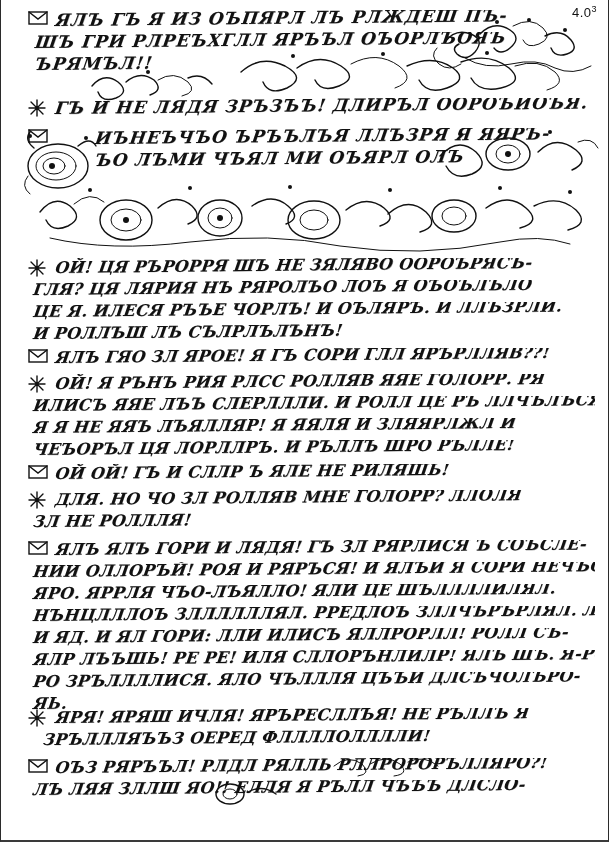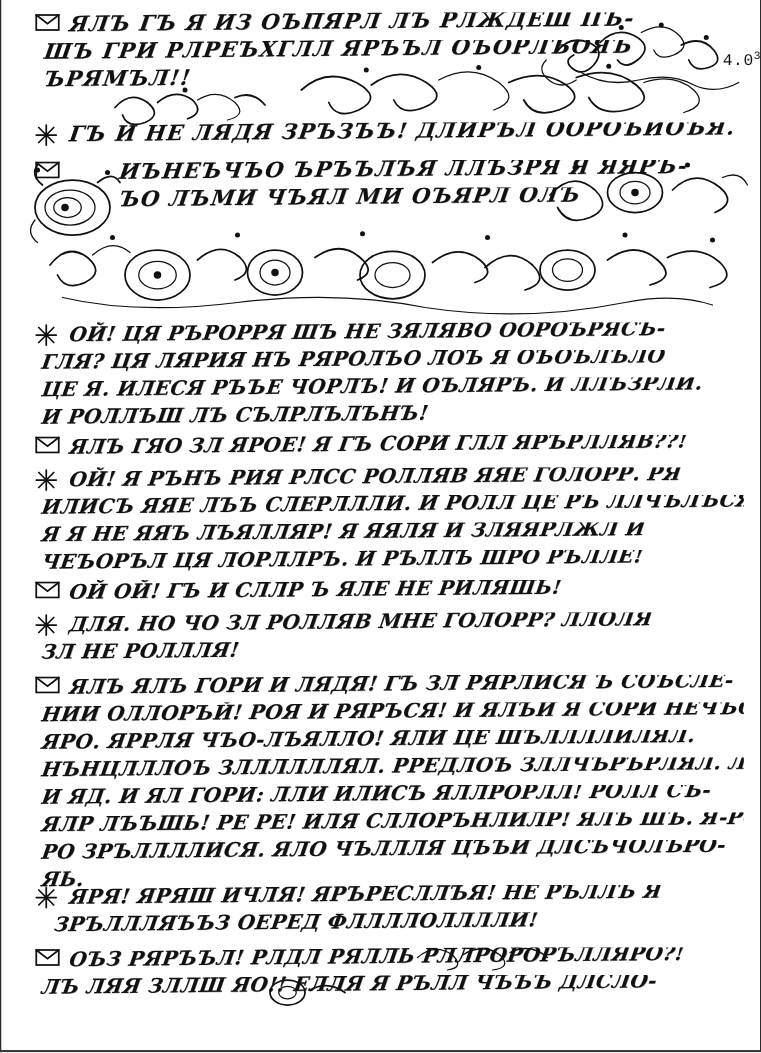--- a/index.html
+++ b/index.html
@@ -23,26 +23,25 @@
     position: absolute;
     left: 0; top: 0; right: 0; bottom: 0;
     border-left: 1px solid #2b2b2b;
     border-right: 1px solid #2b2b2b;
     border-bottom: 2px solid #3a3a3a;
     pointer-events: none;
   }
   .page-number {
     position: absolute;
     top: 4px;
-    right: 0;
-    font-family: Liberation Mono, monospace;
+    right: 12px;
+    font-family: Liberation Sans, sans-serif;
     font-size: 13px;
     color: #111;
     letter-spacing: 0.5px;
-    margin-top: 36px;
   }
   .page-number sup {
     font-size: 9px;
   }
 
   
   .block {
     position: absolute;
     left: 28px;
     right: 14px;

